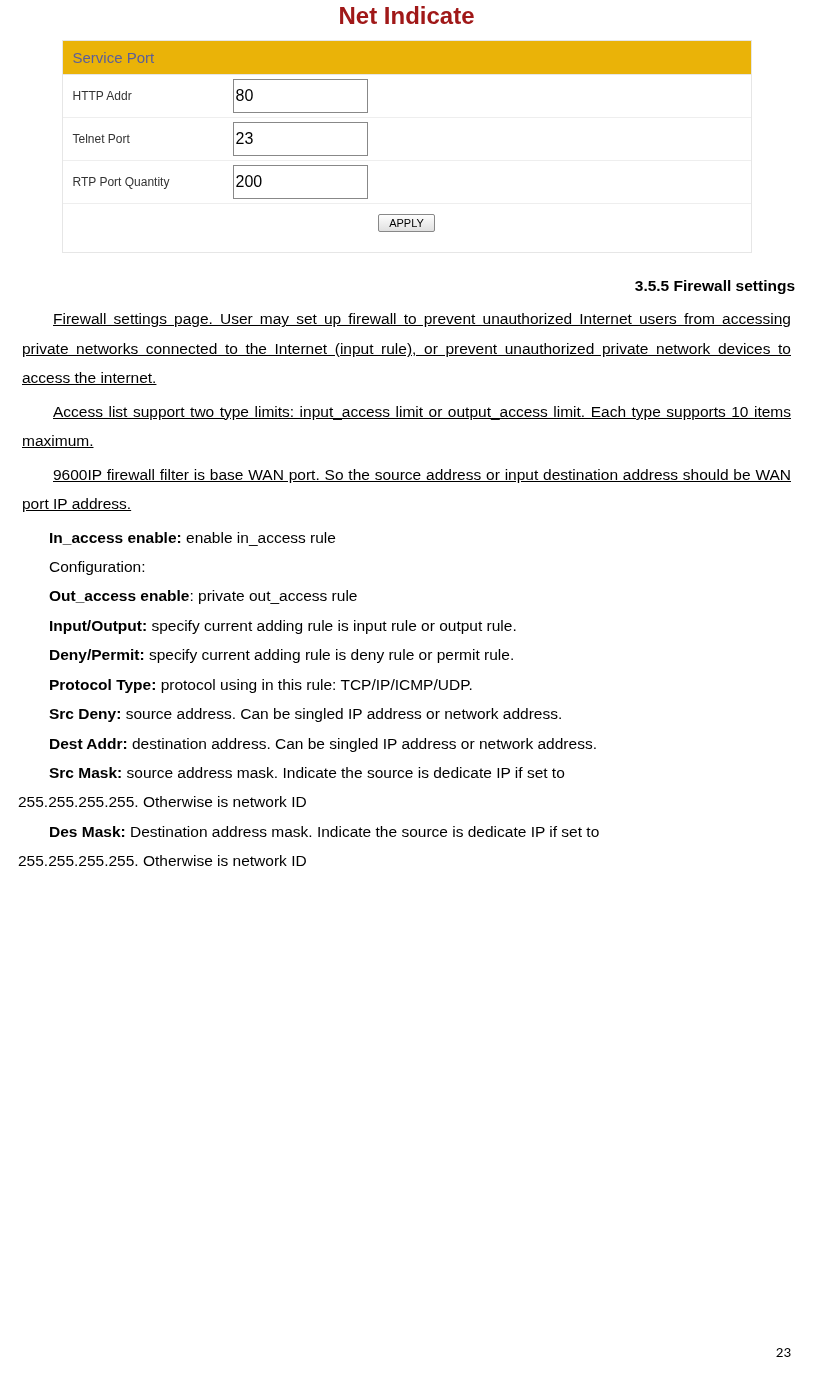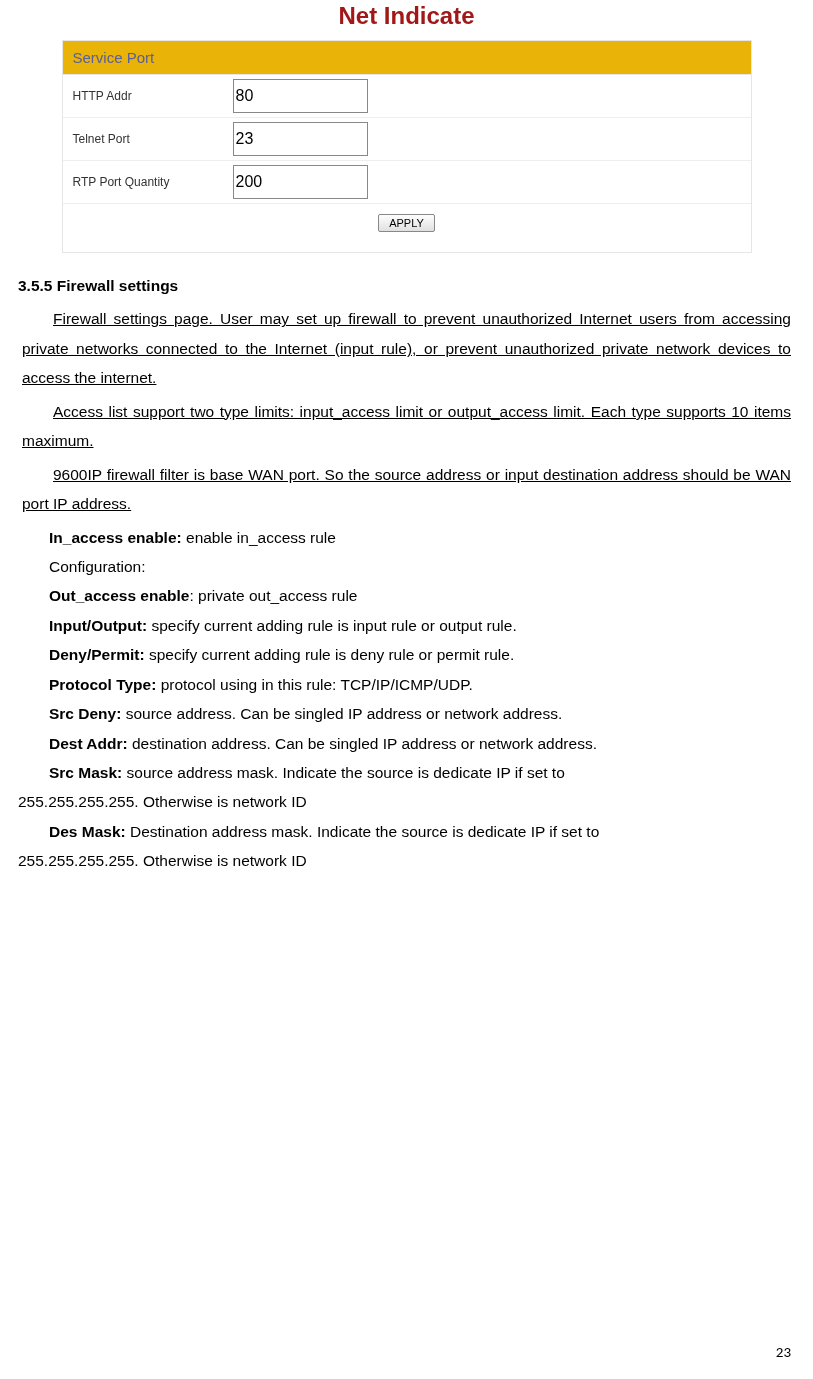--- a/index.html
+++ b/index.html
@@ -72,20 +72,21 @@
       padding: 18px 18px 0 18px;
       font-family: Verdana, Geneva, sans-serif;
       font-size: 15.5px;
       color: #000;
       line-height: 1.9;
     }
     .section-heading {
       font-weight: bold;
       font-size: 15.5px;
       margin-bottom: 4px;
+      text-align: right;
     }
     .para {
       text-align: justify;
       text-indent: 2em;
       margin: 4px;
       text-decoration: underline;
     }
     .def-line {
       text-indent: 2em;
       margin: 0;

